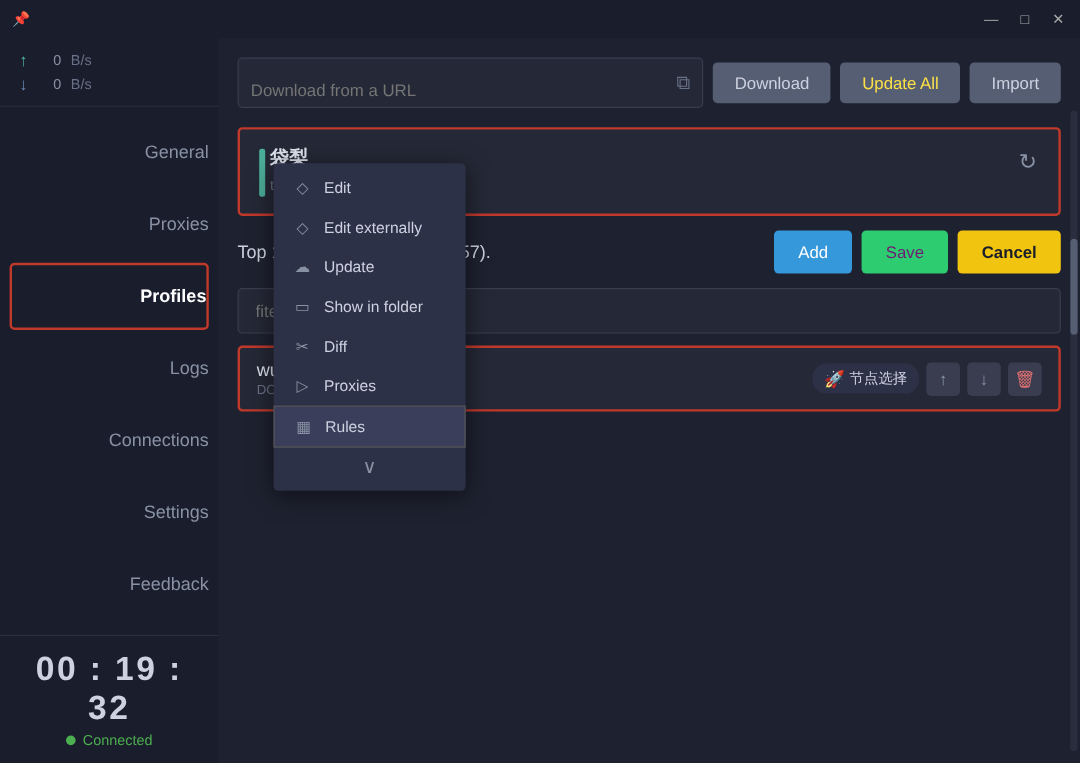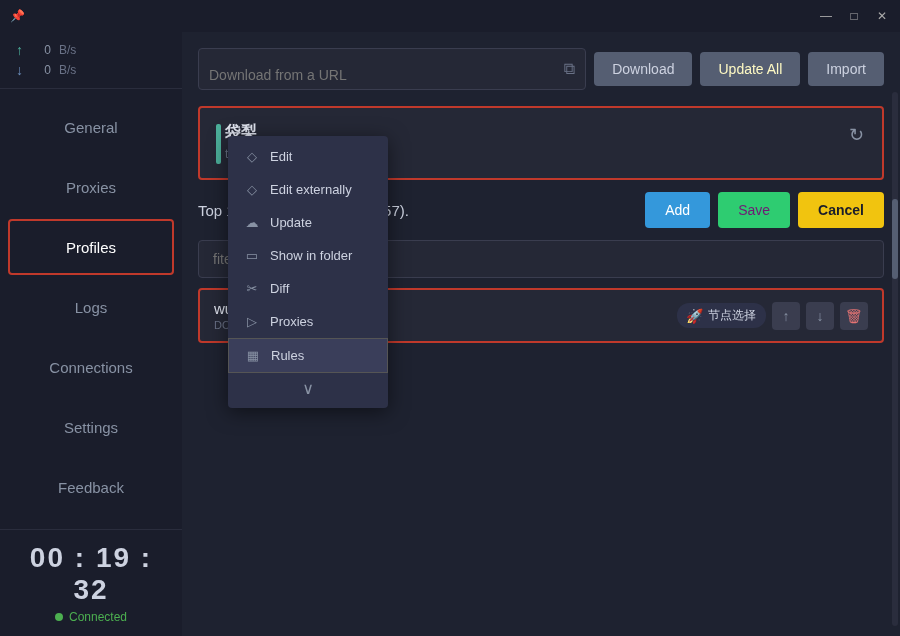--- a/index.html
+++ b/index.html
@@ -85,30 +85,30 @@
     .sidebar-nav {
       flex: 1;
       display: flex;
       flex-direction: column;
       padding: 8px 0;
     }
     .nav-item {
       height: 56px;
       display: flex;
       align-items: center;
-      justify-content: center;
+      justify-content: flex-end;
       font-size: 15px;
       color: #8892a4;
       cursor: pointer;
       border-radius: 4px;
       margin: 2px 8px;
     }
     .nav-item.active {
       color: #fff;
-      font-weight: 400;
+      font-weight: 700;
       border: 2px solid #c0392b;
       background: transparent;
     }
 
     .sidebar-bottom {
       padding: 12px 16px;
       border-top: 1px solid #2a2d3d;
     }
     .timer {
       font-size: 28px;
@@ -179,21 +179,21 @@
     .toolbar-btn {
       height: 34px;
       padding: 0 18px;
       border: none;
       border-radius: 4px;
       font-size: 14px;
       cursor: pointer;
       font-weight: 500;
     }
     .btn-download { background: #555e72; color: #cdd2e0; }
-    .btn-update { background: #555e72; color: #fef9c3; }
+    .btn-update { background: #555e72; color: #fde047; }
     .btn-import { background: #555e72; color: #cdd2e0; }
 
     
     .profile-area {
       position: relative;
       margin-bottom: 12px;
     }
 
     .profile-card {
       background: #252836;

